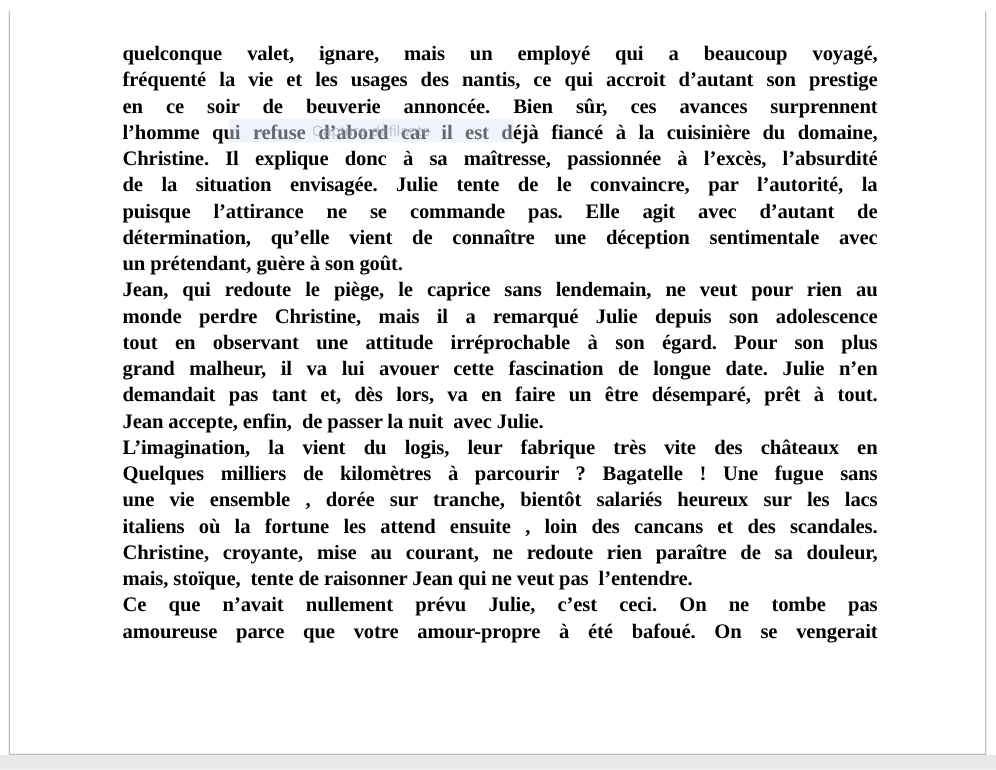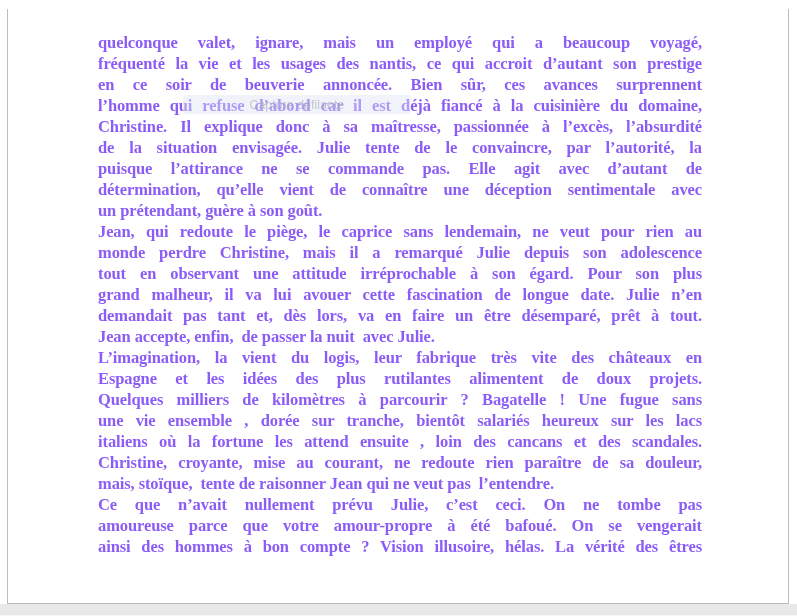--- a/index.html
+++ b/index.html
@@ -37,21 +37,21 @@
     height: 12px;
     background: #e9e9e9;
     border-bottom: 1px solid #f6f6f6;
     box-sizing: border-box;
   }
   .text-block {
     position: absolute;
     left: 98px;
     top: 32px;
     width: 604px;
-    color: #8b5cf6;
+    color: #000000;
     font-weight: bold;
     font-size: 16.5px;
     line-height: 21px;
     letter-spacing: -0.1px;
   }
   .line {
     height: 21px;
     overflow: hidden;
     text-align: justify;
     text-align-last: justify;
@@ -99,27 +99,25 @@
       <div class="line">puisque l’attirance ne se commande pas. Elle agit avec d’autant de</div>
       <div class="line">détermination, qu’elle vient de connaître une déception sentimentale avec</div>
       <div class="line last">un prétendant, guère à son goût.</div>
       <div class="line">Jean, qui redoute le piège, le caprice sans lendemain, ne veut pour rien au</div>
       <div class="line">monde perdre Christine, mais il a remarqué Julie depuis son adolescence</div>
       <div class="line">tout en observant une attitude irréprochable à son égard. Pour son plus</div>
       <div class="line">grand malheur, il va lui avouer cette fascination de longue date. Julie n’en</div>
       <div class="line">demandait pas tant et, dès lors, va en faire un être désemparé, prêt à tout.</div>
       <div class="line last">Jean accepte, enfin,  de passer la nuit  avec Julie.</div>
       <div class="line">L’imagination, la vient du logis, leur fabrique très vite des châteaux en</div>
-      <div class="line">Espagne et les idées des plus rutilantes alimentent de doux projets.</div>
       <div class="line">Quelques milliers de kilomètres à parcourir ? Bagatelle ! Une fugue sans</div>
       <div class="line">une vie ensemble , dorée sur tranche, bientôt salariés heureux sur les lacs</div>
       <div class="line">italiens où la fortune les attend ensuite , loin des cancans et des scandales.</div>
       <div class="line">Christine, croyante, mise au courant, ne redoute rien paraître de sa douleur,</div>
       <div class="line last">mais, stoïque,  tente de raisonner Jean qui ne veut pas  l’entendre.</div>
       <div class="line">Ce que n’avait nullement prévu Julie, c’est ceci. On ne tombe pas</div>
       <div class="line">amoureuse parce que votre amour-propre à été bafoué. On se vengerait</div>
-      <div class="line">ainsi des hommes à bon compte ? Vision illusoire, hélas. La vérité des êtres</div>
     </div>
   <div class="overlay-toast">
     <span>Capture défilante</span>
   </div>
   <div class="bottom-strip"></div>
 </div>
 
 </body></html>

